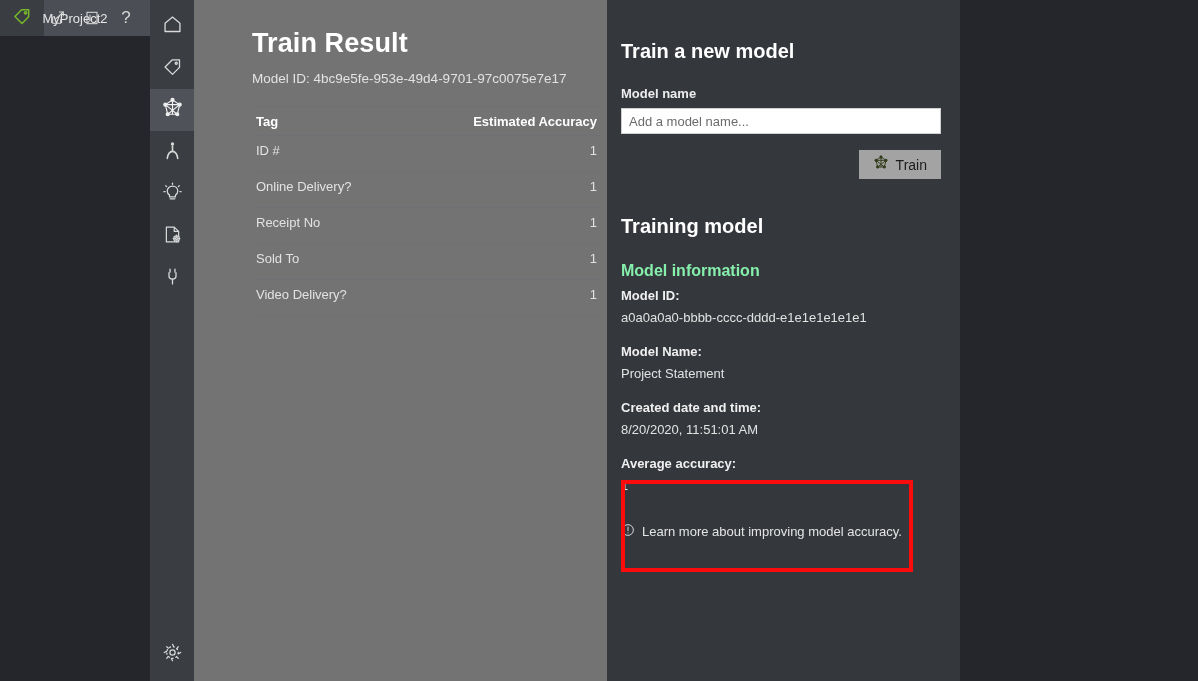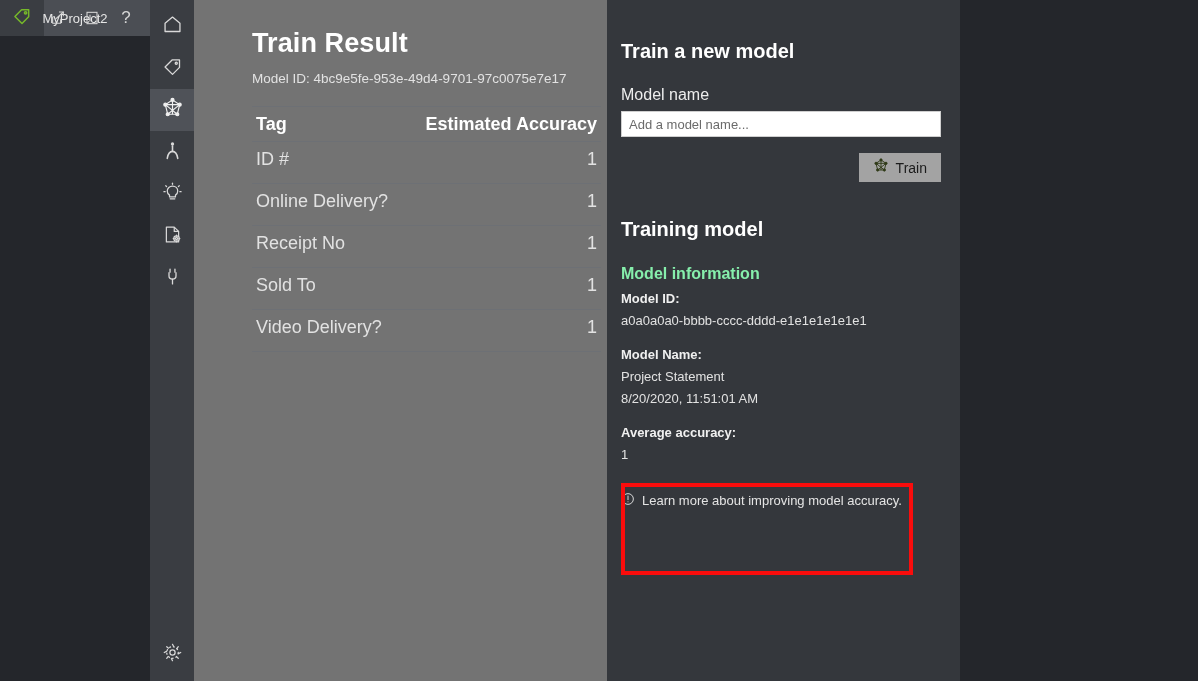--- a/index.html
+++ b/index.html
@@ -57,37 +57,37 @@
   .page-title {
     font-size: 27px; font-weight: bold; color: #ffffff; letter-spacing: .1px;
   }
   .model-id-line {
     margin-top: 12px; font-size: 13.5px; color: #e2e2e2;
   }
   table.result-table {
     margin-top: 20px; width: 349px; border-collapse: collapse;
   }
   table.result-table th, table.result-table td {
-    font-size: 18px; padding: 7px 0 13px 4px; text-align: left;
+    font-size: 13px; padding: 7px 0 13px 4px; text-align: left;
     border-bottom: 1px solid #6d7075;
   }
   table.result-table thead th {
     color: #ffffff; font-weight: bold; border-top: 1px solid #6d7075;
     border-bottom: 1px solid #6d7075; padding-bottom: 6px;
   }
   table.result-table th.num, table.result-table td.num { text-align: right; padding-right: 4px; }
   table.result-table tbody td { color: #e2e2e2; font-weight: normal; }
 
   
   .right {
     width: 353px; flex: 0 0 353px; background: #34373c;
     padding: 40px 20px 10px 14px; position: relative;
   }
   .panel-h1 { font-size: 20px; font-weight: bold; color: #ffffff; }
-  .field-label { margin-top: 23px; font-size: 16px; color: #ededed; }
+  .field-label { margin-top: 23px; font-size: 13px; color: #ededed; font-weight: bold; }
   .name-input {
     margin-top: 7px; width: 320px; height: 26px; background: #ffffff;
     border: 1px solid #cfcfcf; font-size: 13px; color: #333; padding: 0 7px;
     font-family: "Liberation Sans", sans-serif;
   }
   .name-input::placeholder { color: #6b6b6b; }
   .train-row { margin-top: 16px; display: flex; justify-content: flex-end; width: 320px; }
   .train-btn {
     background: #a3a3a3; border: none; color: #1b1b1b; font-size: 14px;
     height: 29px; padding: 0 14px; display: flex; align-items: center; gap: 7px;
@@ -301,20 +301,21 @@
 
       <div class="mi-wrap">
         <div class="highlight-box"></div>
         <div class="mi-title">Model information</div>
         <div class="kv-key">Model ID:</div>
         <div class="kv-val">a0a0a0a0-bbbb-cccc-dddd-e1e1e1e1e1e1</div>
 
         <div class="kv-key gap">Model Name:</div>
         <div class="kv-val">Project Statement</div>
 
+        <div class="kv-key gap">Created date and time:</div>
         <div class="kv-val">8/20/2020, 11:51:01 AM</div>
 
         <div class="kv-key gap">Average accuracy:</div>
         <div class="kv-val">1</div>
 
         <div class="learn-row">
           <span>
             <svg width="14" height="14" viewBox="0 0 24 24" fill="none" stroke="#e4e4e4" stroke-width="1.6">
               <circle cx="12" cy="12" r="9.2"></circle>
               <line x1="12" y1="6.8" x2="12" y2="13.2" stroke-linecap="round"></line>

